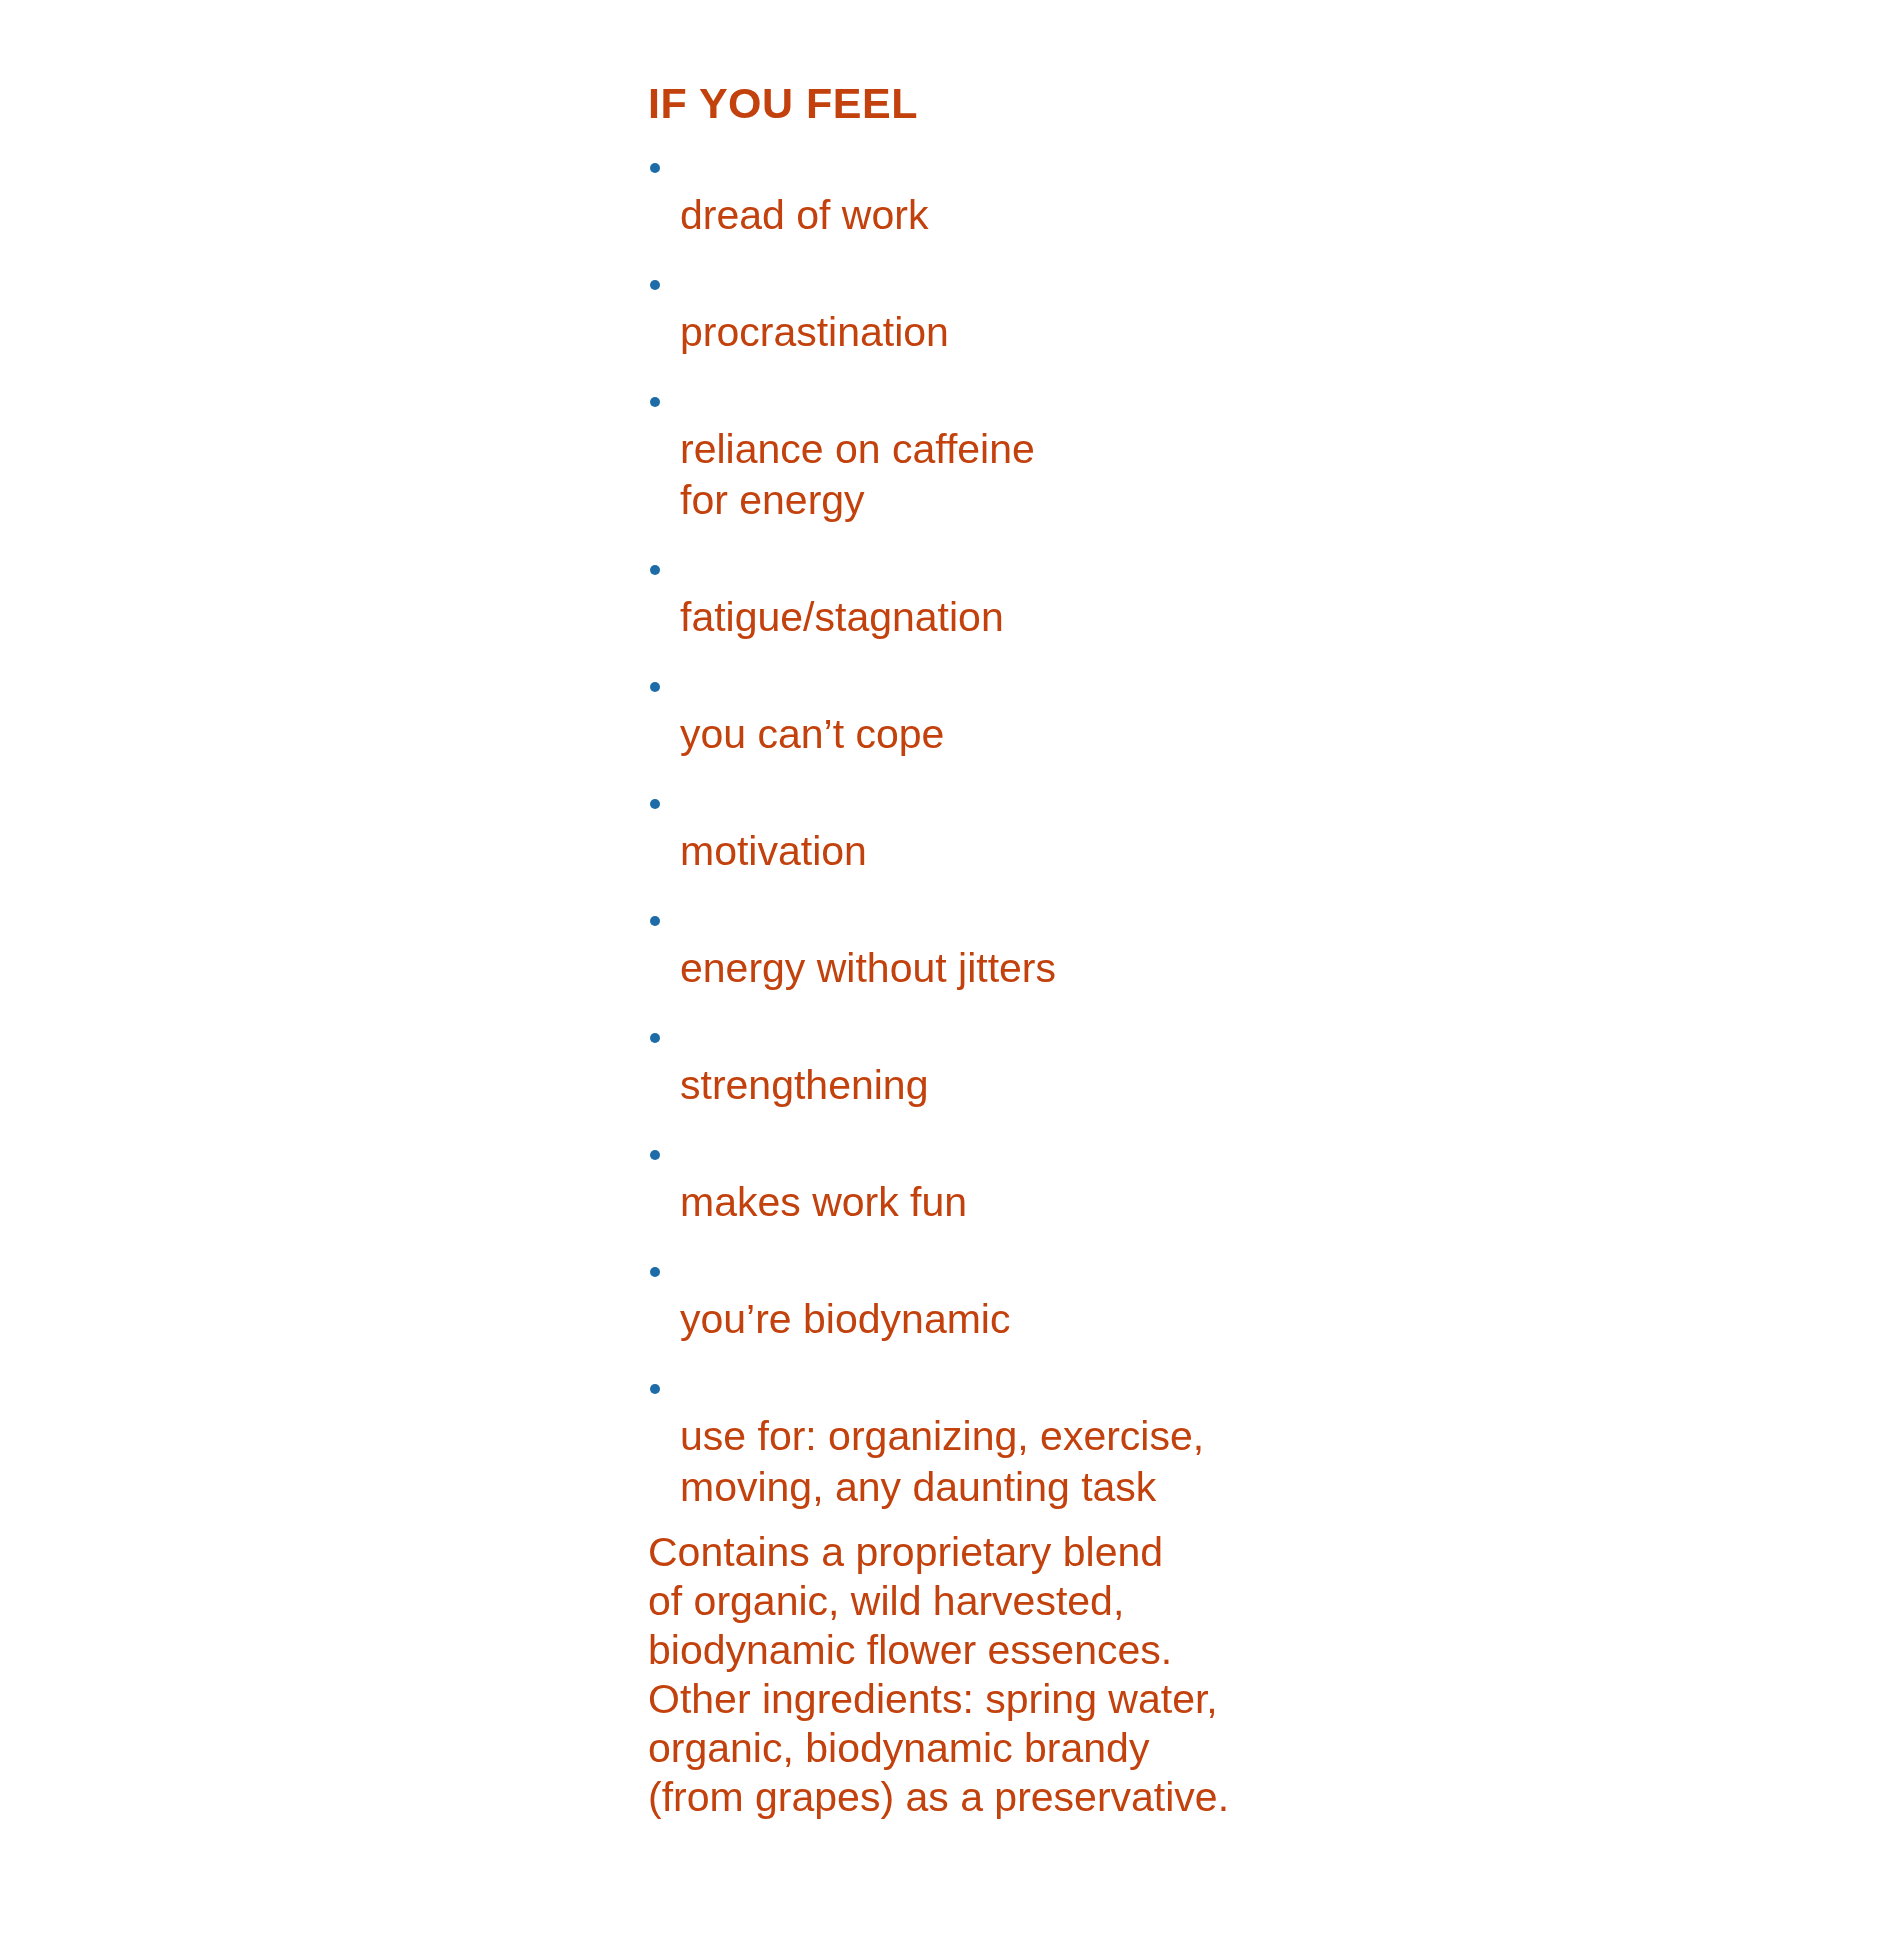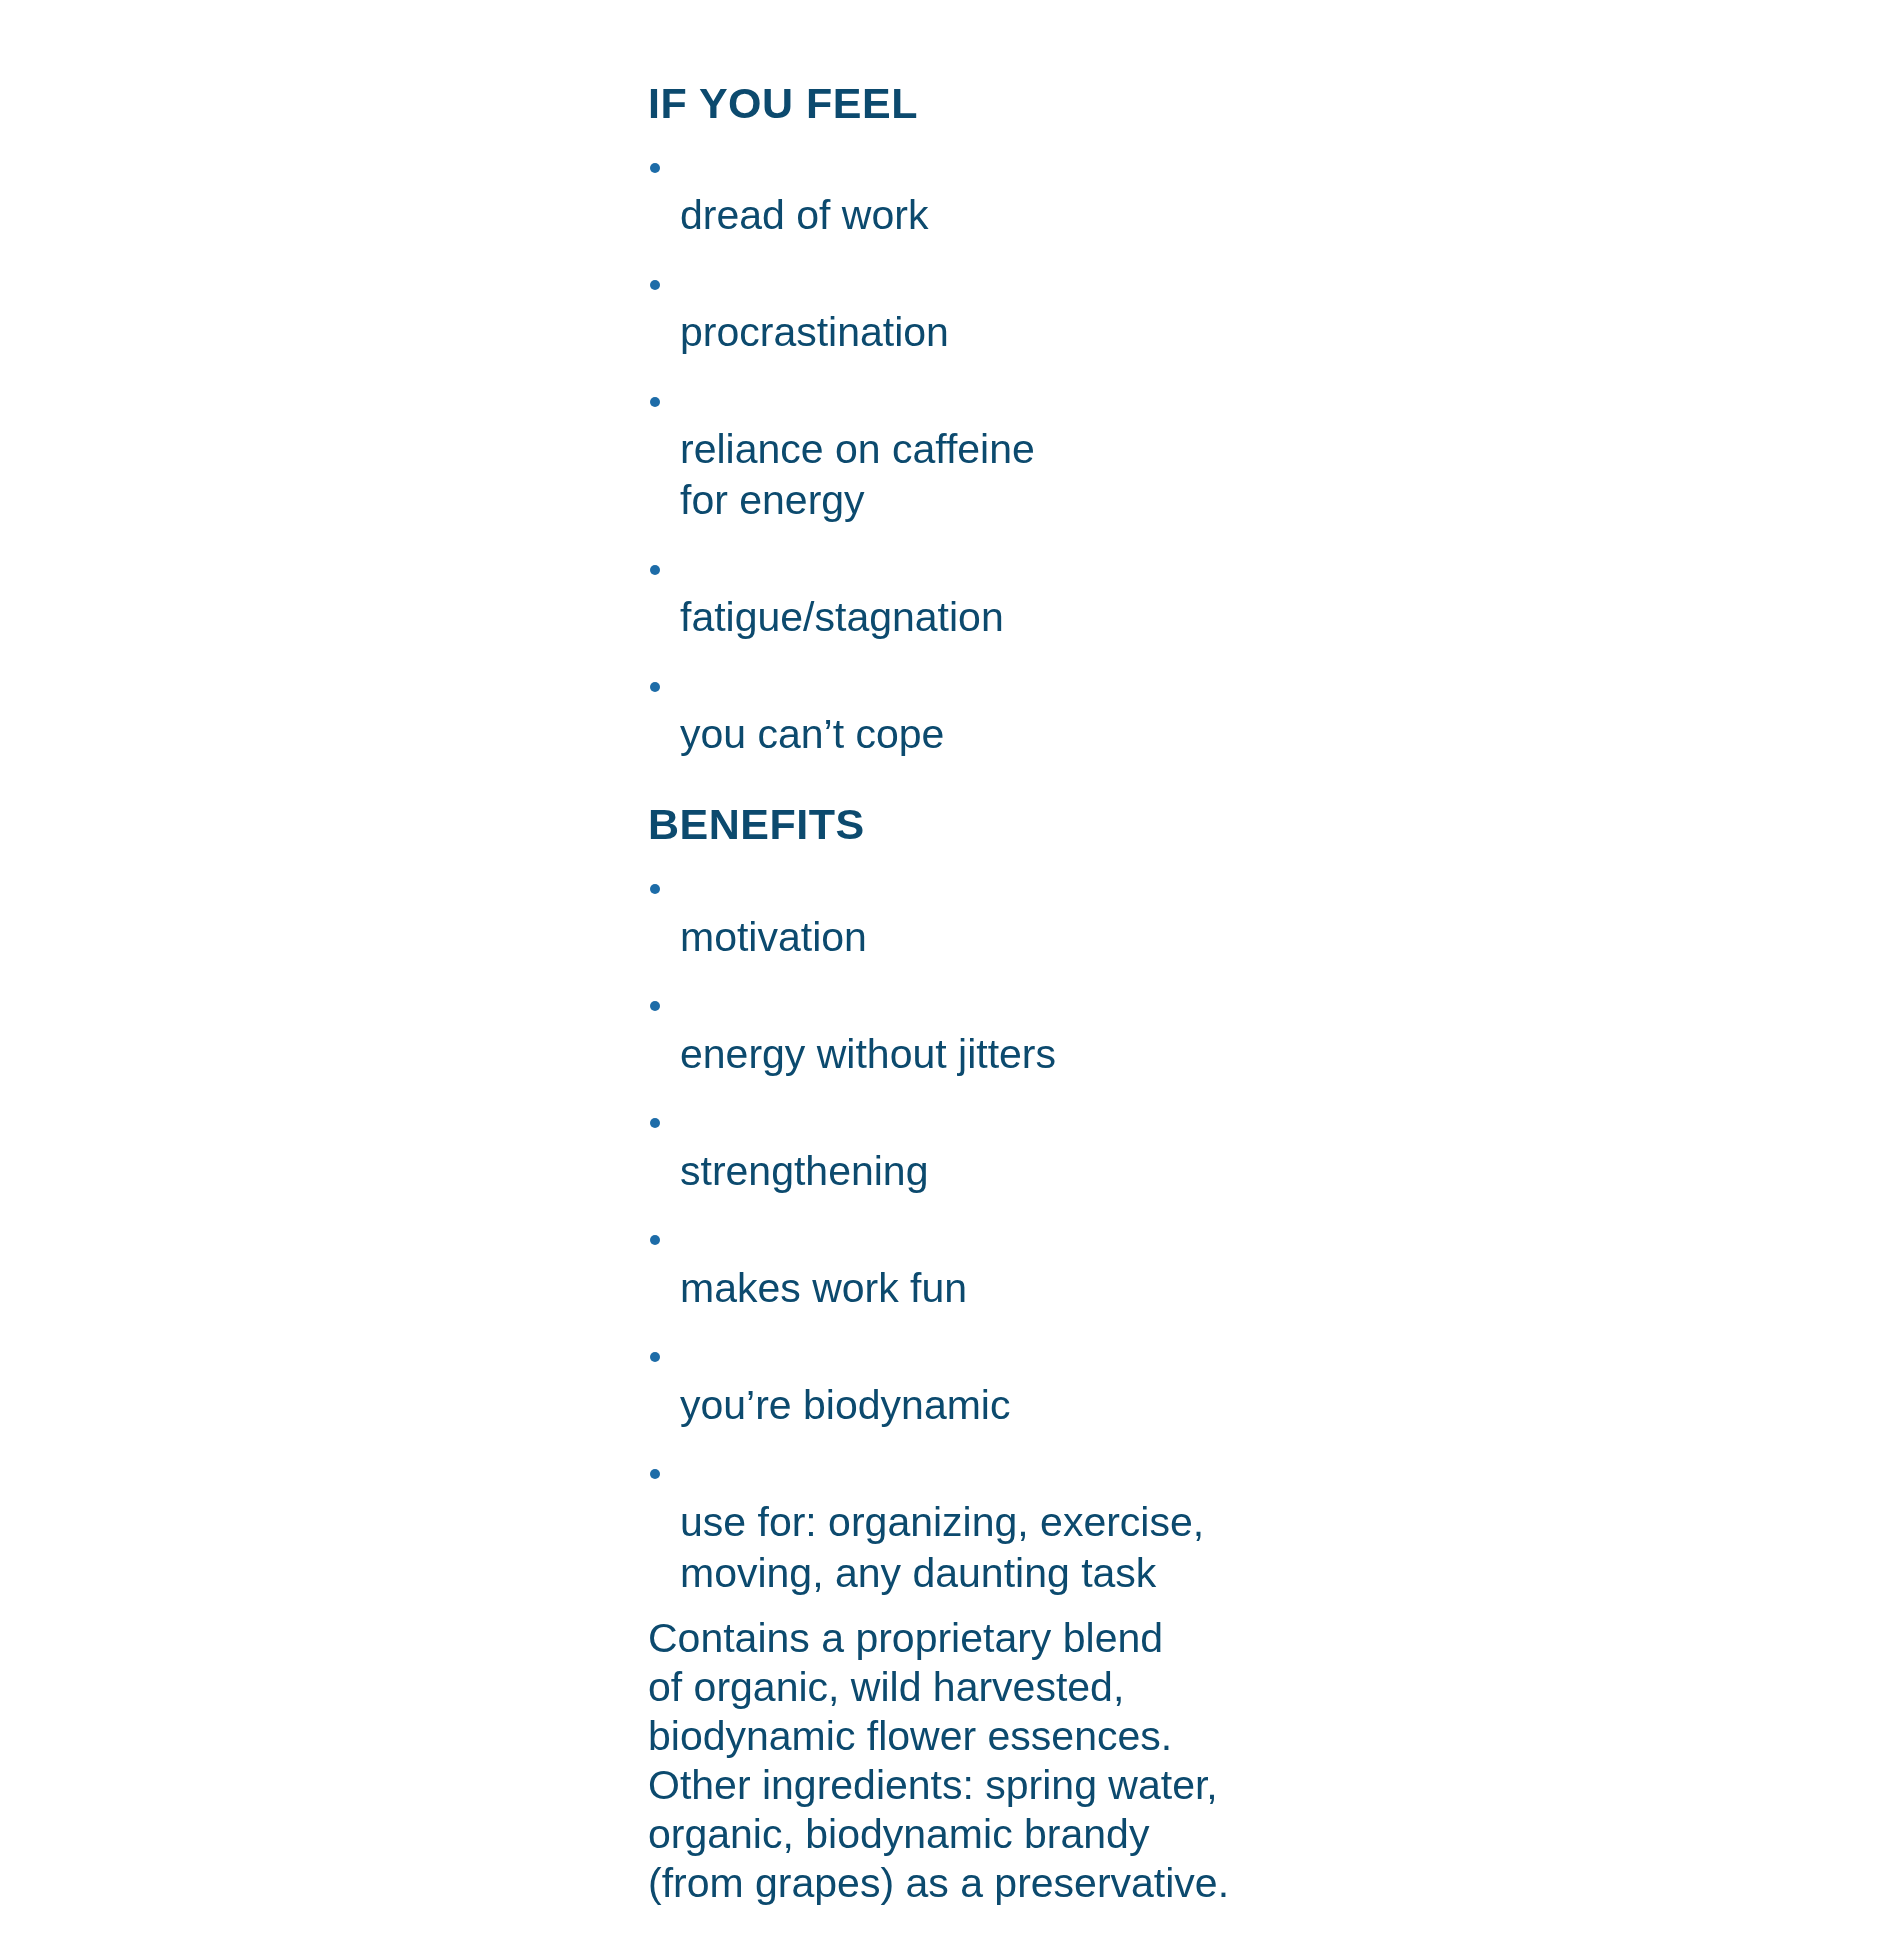--- a/index.html
+++ b/index.html
@@ -6,21 +6,21 @@
     margin: 0;
     padding: 0;
     background: #ffffff;
   }
   .canvas {
     position: relative;
     width: 1883px;
     height: 1955px;
     background: #ffffff;
     font-family: "Liberation Sans", "DejaVu Sans", sans-serif;
-    color: #0c4a6e;
+    color: #c2410c;
     overflow: hidden;
   }
   .label-column {
     position: absolute;
     left: 648px;
     top: 79px;
     width: 734px;
   }
   h2.section-heading {
     margin: 0;
@@ -84,21 +84,20 @@
 for energy</span>
       </li>
       <li>
         <span class="dot"></span><span>fatigue/stagnation</span>
       </li>
       <li>
         <span class="dot"></span><span>you can’t cope</span>
       </li>
     </ul>
 
-    <h2 class="section-heading benefits-heading">BENEFITS</h2>
 
     <ul class="bullet-list">
       <li>
         <span class="dot"></span><span>motivation</span>
       </li>
       <li>
         <span class="dot"></span><span>energy without jitters</span>
       </li>
       <li>
         <span class="dot"></span><span>strengthening</span>

